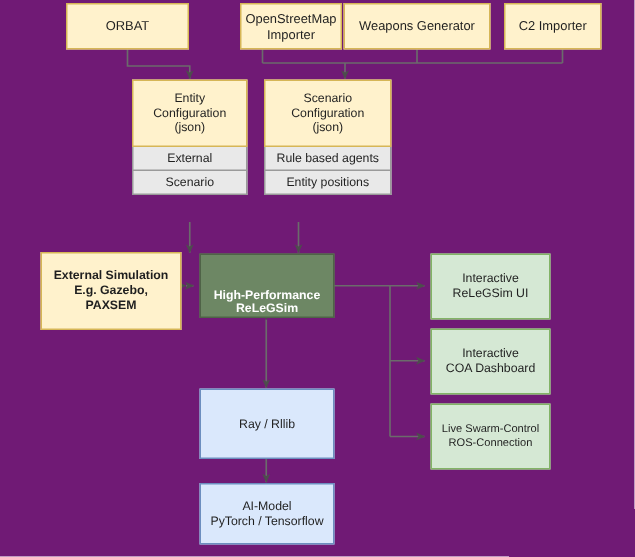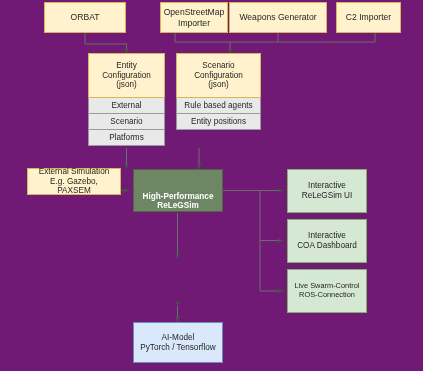--- a/index.html
+++ b/index.html
@@ -159,32 +159,31 @@
   <div class="node fill-yellow t85" style="left:336px; top:2px; width:65px; height:31px;">
     <span class="lbl">C2 Importer</span>
   </div>
 
   <div class="stack" style="left:88px; top:53px; width:77px;">
     <div class="hdr" style="height:45px;">Entity
 Configuration
 (json)</div>
     <div class="row">External</div>
     <div class="row">Scenario</div>
-    <div class="row">Platforms</div>
   </div>
 
   <div class="stack" style="left:176px; top:53px; width:85px;">
     <div class="hdr" style="height:45px;">Scenario
 Configuration
 (json)</div>
     <div class="row">Rule based agents</div>
     <div class="row">Entity positions</div>
   </div>
 
-  <div class="node fill-yellow t8" style="left:27px; top:168px; width:94px; height:27px;">
+  <div class="node fill-yellow t8" style="left:27px; top:168px; width:94px; height:52px;font-weight:bold;">
     <span class="lbl">External Simulation
 E.g. Gazebo,
 PAXSEM</span>
   </div>
 
   <div class="node fill-green-dark t8" style="left:133px; top:169px; width:90px; height:43px;align-items:flex-end;">
     <span class="lbl">High-Performance
 ReLeGSim</span>
   </div>
 
@@ -196,19 +195,22 @@
   <div class="node fill-green-light t8" style="left:287px; top:219px; width:80px; height:44px;">
     <span class="lbl">Interactive
 COA Dashboard</span>
   </div>
 
   <div class="node fill-green-light t7" style="left:287px; top:269px; width:80px; height:44px;">
     <span class="lbl">Live Swarm-Control
 ROS-Connection</span>
   </div>
 
+  <div class="node fill-blue t8" style="left:133px; top:259px; width:90px; height:47px;">
+    <span class="lbl">Ray / Rllib</span>
+  </div>
 
   <div class="node fill-blue t8" style="left:133px; top:322px; width:90px; height:41px;justify-content:center;">
     <span class="lbl">AI-Model
 PyTorch / Tensorflow</span>
   </div>
 
 </div>
 
 </body></html>

